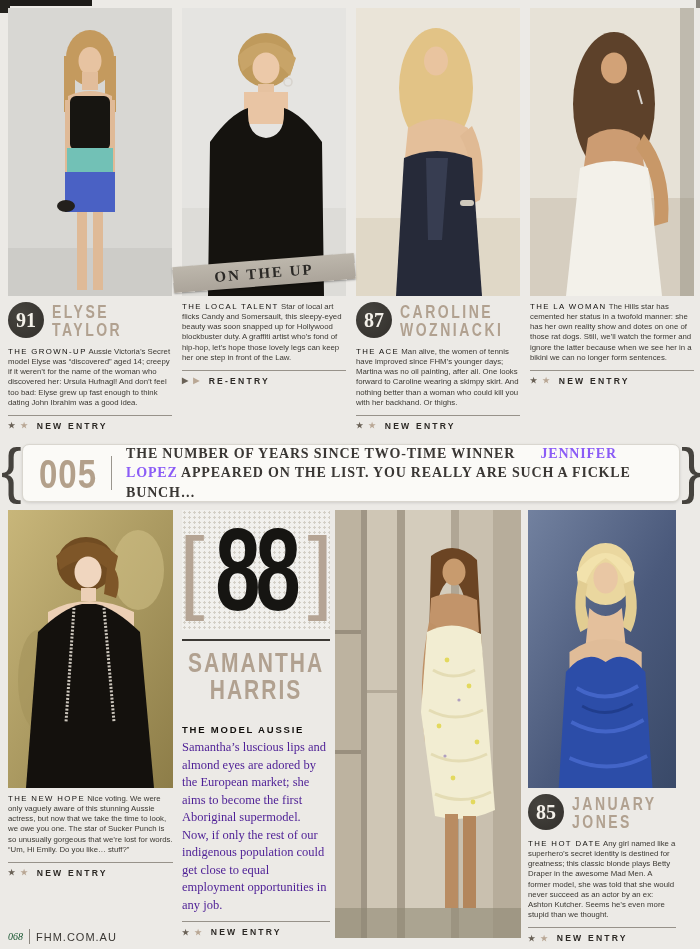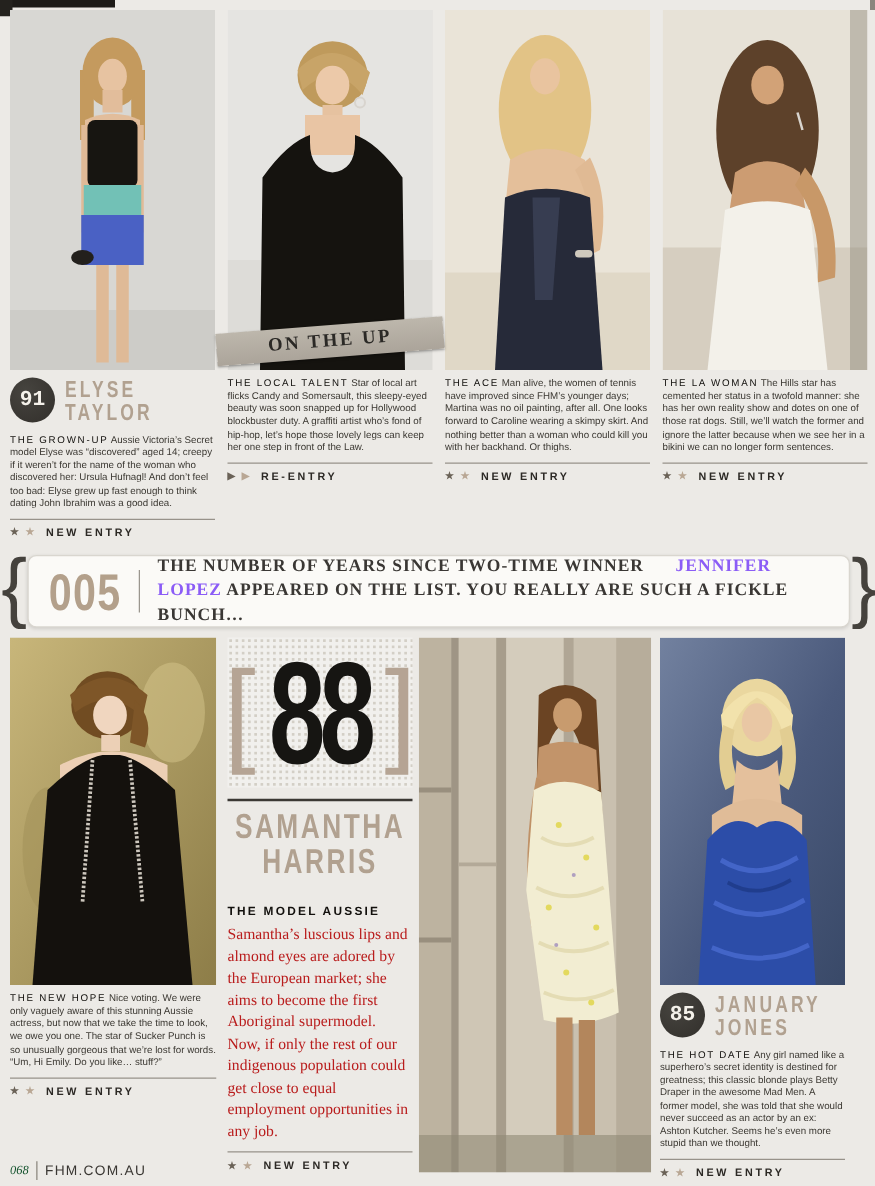--- a/index.html
+++ b/index.html
@@ -41,21 +41,21 @@
     font-family:"Liberation Serif",serif;font-weight:bold;font-size:15px;
     letter-spacing:2px;color:#2b2926;
   }
 
   
   .entry{margin-top:6px;}
   .entry-head{display:flex;align-items:flex-start;height:42px;}
   .badge{
     flex:0 0 auto;width:36px;height:36px;border-radius:50%;
     background:radial-gradient(circle at 35% 32%,#46443f,#322f2b);
-    color:#f4f1ea;font-family:Liberation Mono, monospace;font-weight:bold;font-size:17px;
+    color:#f4f1ea;font-family:Liberation Serif, serif;font-weight:bold;font-size:20px;
     display:flex;align-items:center;justify-content:center;
   }
   .ename{
     margin-left:8px;margin-top:1px;
     color:#b1a190;font-weight:bold;font-size:14px;letter-spacing:2.5px;
     line-height:.98;transform:scaleY(1.32);transform-origin:left top;white-space:nowrap;
   }
   .ebody{margin:3px 0 0 0;font-size:7.8px;line-height:1.3;color:#3b3832;}
   .kicker{font-weight:normal;letter-spacing:1.4px;color:#12100d;font-size:7.8px;}
   .status{
@@ -102,21 +102,21 @@
     font-size:116px;font-weight:bold;color:#161512;line-height:1;
     letter-spacing:-7px;transform:scaleX(.7);margin:0 -8px;
   }
   .feature-rule{border-top:2px solid #3b3834;margin:9px 0 7px 0;}
   .fname-wrap{height:74px;text-align:center;}
   .fname{
     color:#b1a190;font-weight:bold;font-size:21px;letter-spacing:2px;
     line-height:1.02;transform:scaleY(1.32);transform-origin:left top;white-space:nowrap;
   }
   .fkicker{margin:2px 0 4px 0;font-weight:bold;font-size:9.5px;letter-spacing:1.8px;color:#12100d;}
-  .fbody{margin:0;font-family:"Liberation Serif",serif;font-size:12.5px;line-height:1.4;color:#b91c1c;}
+  .fbody{margin:0;font-family:"Liberation Serif",serif;font-size:12.5px;line-height:1.4;color:#4c1d95;}
 
   
   .footer{position:absolute;left:8px;top:929px;display:flex;align-items:center;}
   .footer-num{font-family:"Liberation Serif",serif;font-style:italic;font-size:10px;color:#14532d;}
   .footer-div{width:1px;height:15px;background:#8a867e;margin:0 6px;}
   .footer-site{font-size:11px;letter-spacing:1px;color:#3a3733;}
 </style>
 </head>
 <body>
 
@@ -198,20 +198,27 @@
         <ellipse cx="80" cy="80" rx="37" ry="60" fill="#e2c386"></ellipse>
         <ellipse cx="80" cy="53" rx="12" ry="14.5" fill="#e9c49f"></ellipse>
         <path d="M52 120 Q80 102 112 120 L116 160 L48 160 Z" fill="#e4bf9a"></path>
         <path d="M116 118 Q132 150 124 192 L112 198 Q120 155 104 128 Z" fill="#e0ba94"></path>
         <path d="M48 150 Q80 136 116 150 L126 288 L40 288 Z" fill="#262a39"></path>
         <path d="M70 150 L92 150 L86 232 L72 232 Z" fill="#3c4258" opacity=".8"></path>
         <rect x="104" y="192" width="14" height="6" rx="3" fill="#cfc9bd"></rect>
       </svg>
     </div>
     <div class="entry">
+      <div class="entry-head">
+        <div class="badge">87</div>
+        <div class="ename">
+            <div>CAROLINE</div>
+            <div>WOZNIACKI</div>
+          </div>
+      </div>
       <p class="ebody"><span class="kicker">THE ACE</span> <span>Man alive, the women of tennis have improved since FHM’s younger days; Martina was no oil painting, after all. One looks forward to Caroline wearing a skimpy skirt. And nothing better than a woman who could kill you with her backhand. Or thighs.</span></p>
       <div class="status">
           <span class="m1">★</span>
           <span class="m2">★</span>
           <span>NEW ENTRY</span>
         </div>
     </div>
   </div>
 
   <div class="col col-4">

